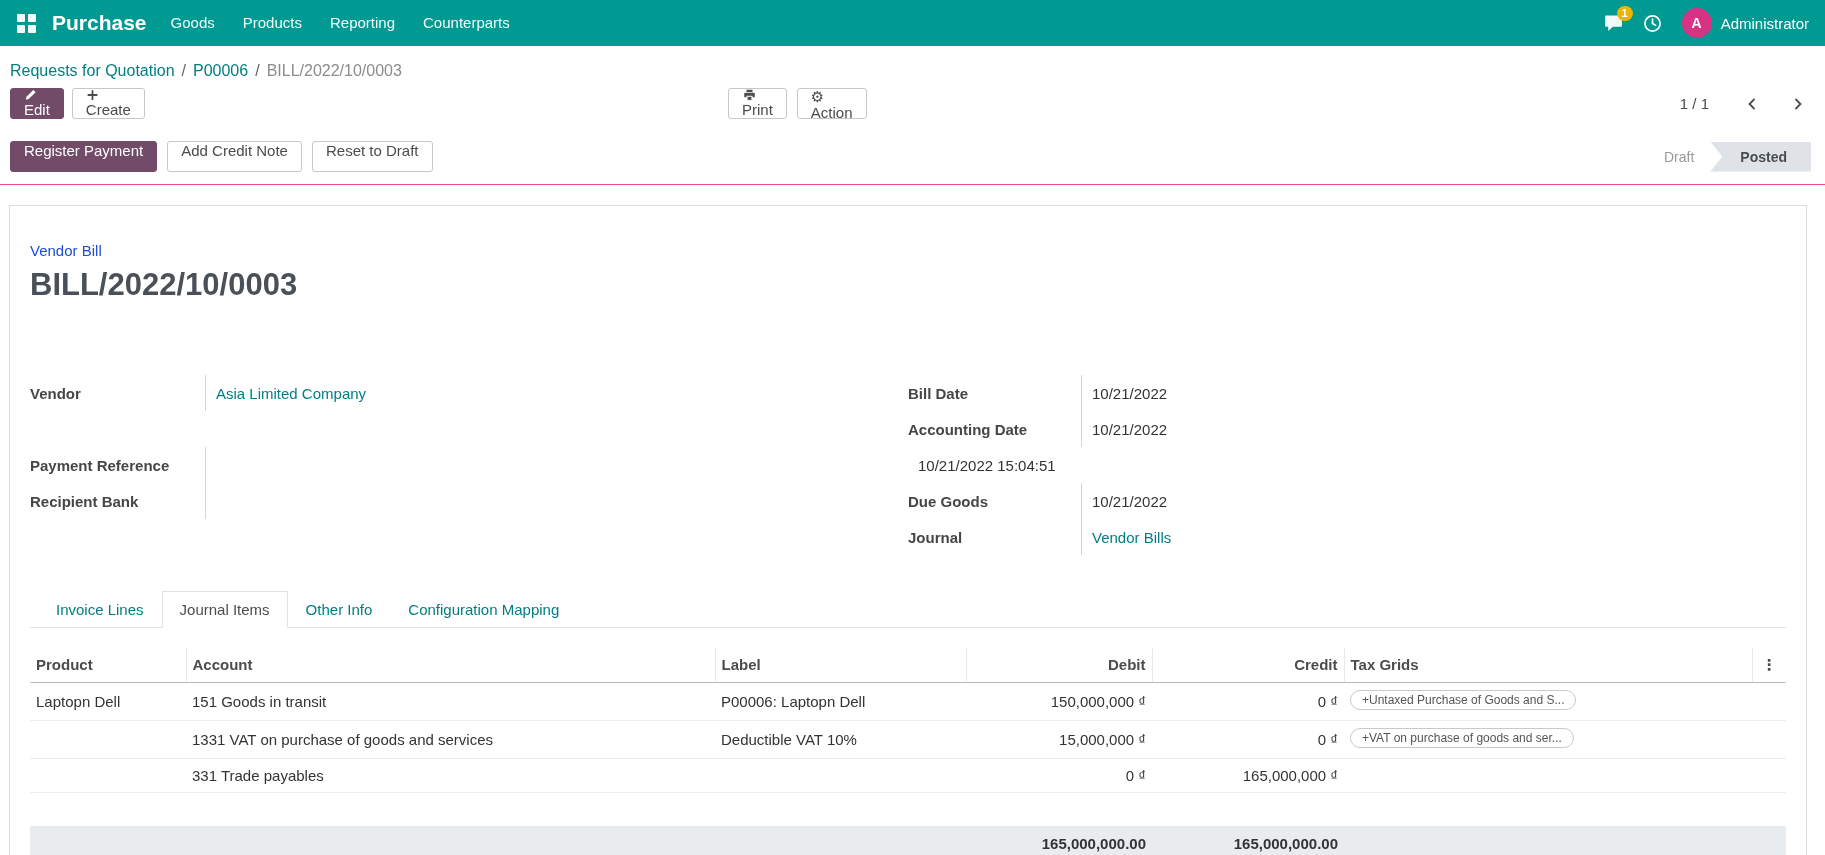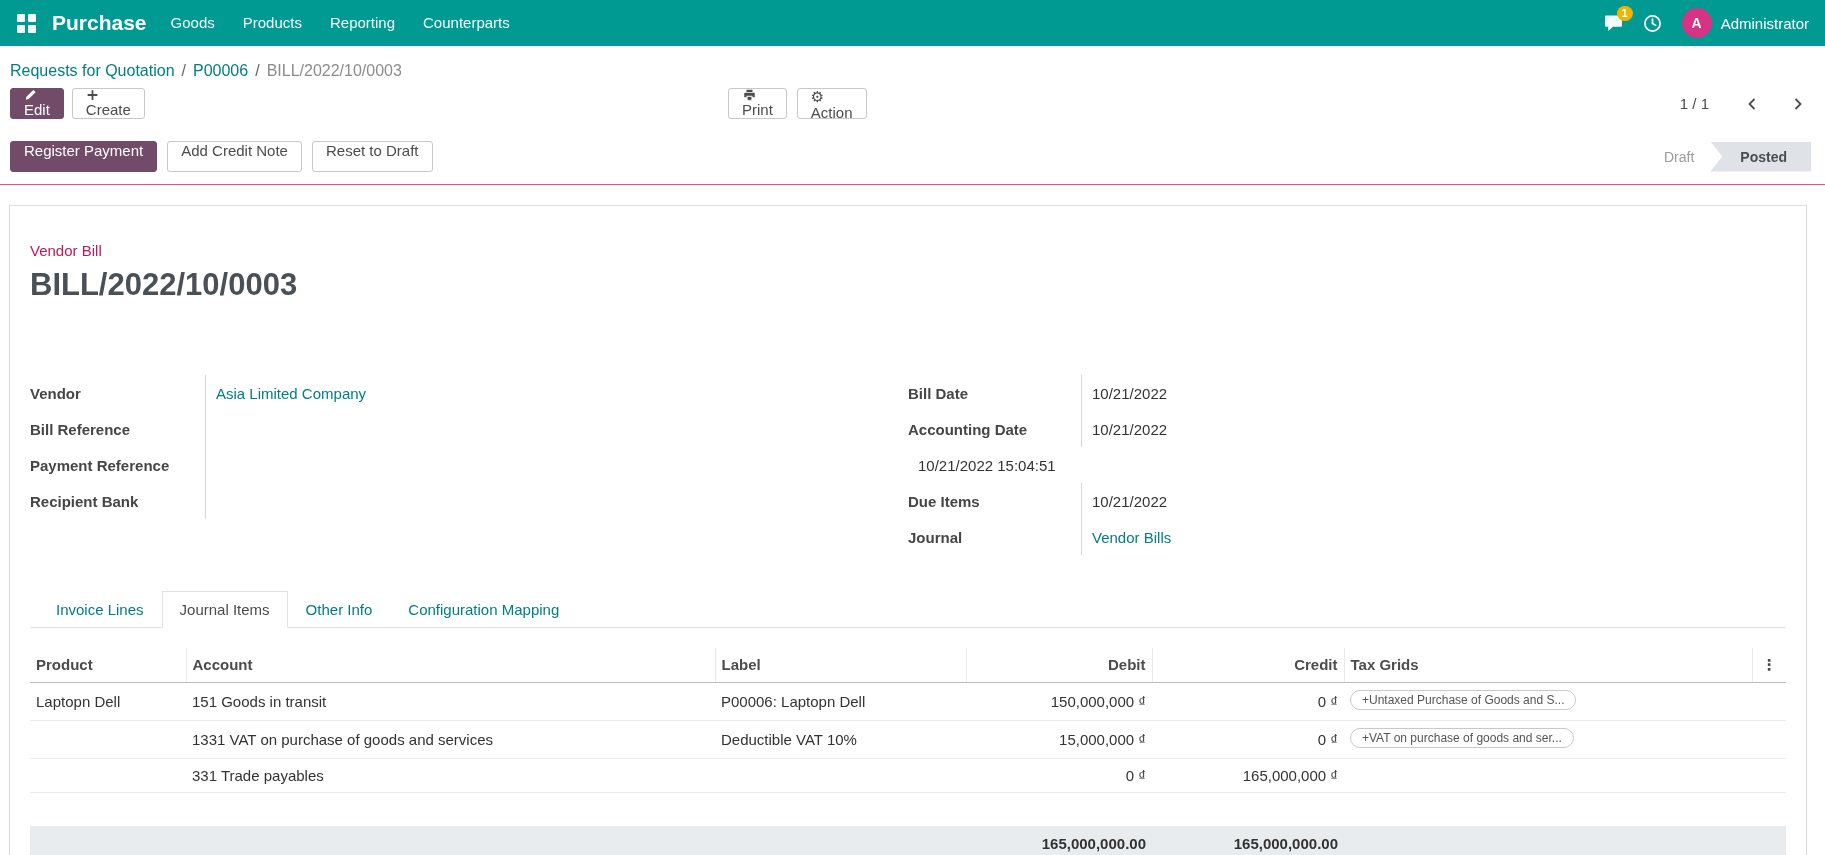--- a/index.html
+++ b/index.html
@@ -44,21 +44,21 @@
   .gear-glyph{font-size:15px;line-height:1;}
   
   .statusbar{display:flex;align-items:center;margin-top:10px;padding:12px 14px 12px 10px;border-bottom:1px solid #ec4899;}
   .statusbar-left{display:flex;gap:10px;}
   .statusbar-states{margin-left:auto;display:flex;height:30px;}
   .state{line-height:30px;font-size:14px;cursor:pointer;}
   .state-inactive{color:#9b9b9b;padding:0 16px;}
   .state-active{background:var(--status-active-bg);color:#494e54;font-weight:bold;padding:0 24px 0 30px;clip-path:polygon(0 0,100% 0,100% 100%,0 100%,12px 50%);}
   
   .sheet{margin:20px 18px 0 9px;border:1px solid #dcdcdc;background:#fff;padding:36px 20px 90px 20px;box-shadow:0 1px 2px rgba(0,0,0,.04);}
-  .doc-type{font-size:15px;color:#be185d;}
+  .doc-type{font-size:15px;color:#1d4ed8;}
   .doc-title{font-size:31px;font-weight:bold;color:#495057;margin:8px 0 0 0;}
   
   .fields{display:flex;margin-top:72px;}
   .fields-left{width:878px;flex-shrink:0;}
   .fields-right{flex:1;}
   .field-row{display:flex;min-height:36px;}
   .f-label{width:176px;display:flex;align-items:center;font-weight:bold;font-size:15px;color:#464646;border-right:1px solid #d5d5d5;padding-right:8px;}
   .fields-right .f-label{width:174px;}
   .f-value{flex:1;display:flex;align-items:center;padding-left:10px;font-size:15px;color:#333;}
   .f-value.link{color:var(--link);cursor:pointer;}
@@ -180,21 +180,20 @@
   <div class="doc-type">Vendor Bill</div>
   <h1 class="doc-title">BILL/2022/10/0003</h1>
 
   <div class="fields">
     <div class="fields-left">
       <div class="field-row">
         <div class="f-label">Vendor</div>
         <div class="f-value link">Asia Limited Company</div>
       </div>
       <div class="field-row">
-        <div class="f-label">Bill Reference</div>
         <div class="f-value"></div>
       </div>
       <div class="field-row">
         <div class="f-label">Payment Reference</div>
         <div class="f-value"></div>
       </div>
       <div class="field-row">
         <div class="f-label">Recipient Bank</div>
         <div class="f-value"></div>
       </div>
@@ -205,21 +204,21 @@
         <div class="f-value">10/21/2022</div>
       </div>
       <div class="field-row">
         <div class="f-label">Accounting Date</div>
         <div class="f-value">10/21/2022</div>
       </div>
       <div class="field-row">
         <div class="f-value">10/21/2022 15:04:51</div>
       </div>
       <div class="field-row">
-        <div class="f-label">Due Items</div>
+        <div class="f-label">Due Goods</div>
         <div class="f-value">10/21/2022</div>
       </div>
       <div class="field-row">
         <div class="f-label">Journal</div>
         <div class="f-value link">Vendor Bills</div>
       </div>
     </div>
   </div>
 
   <div class="tabs">

